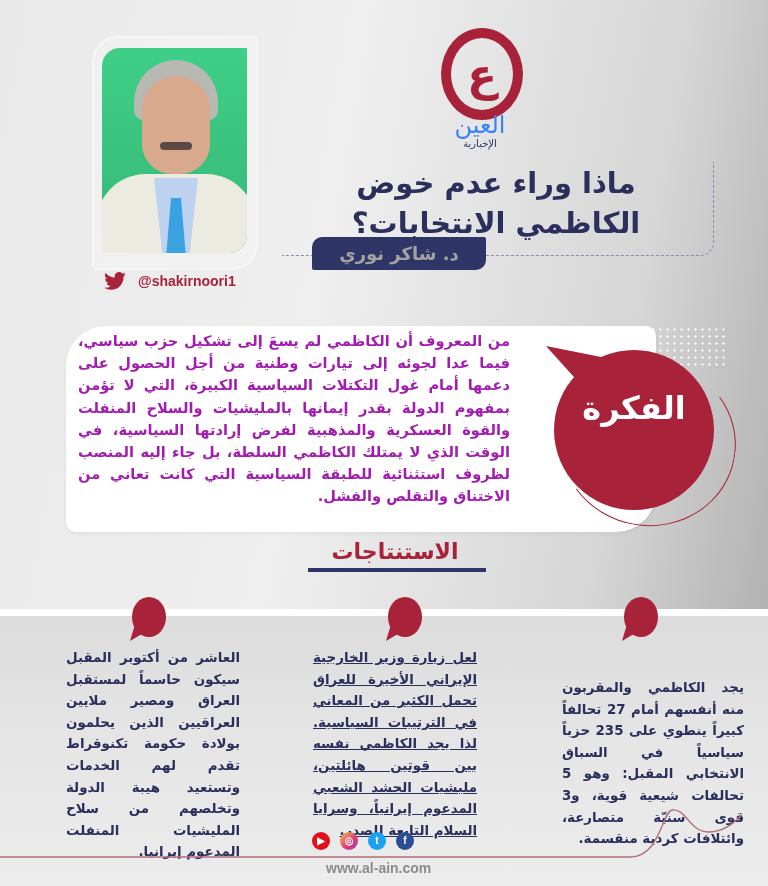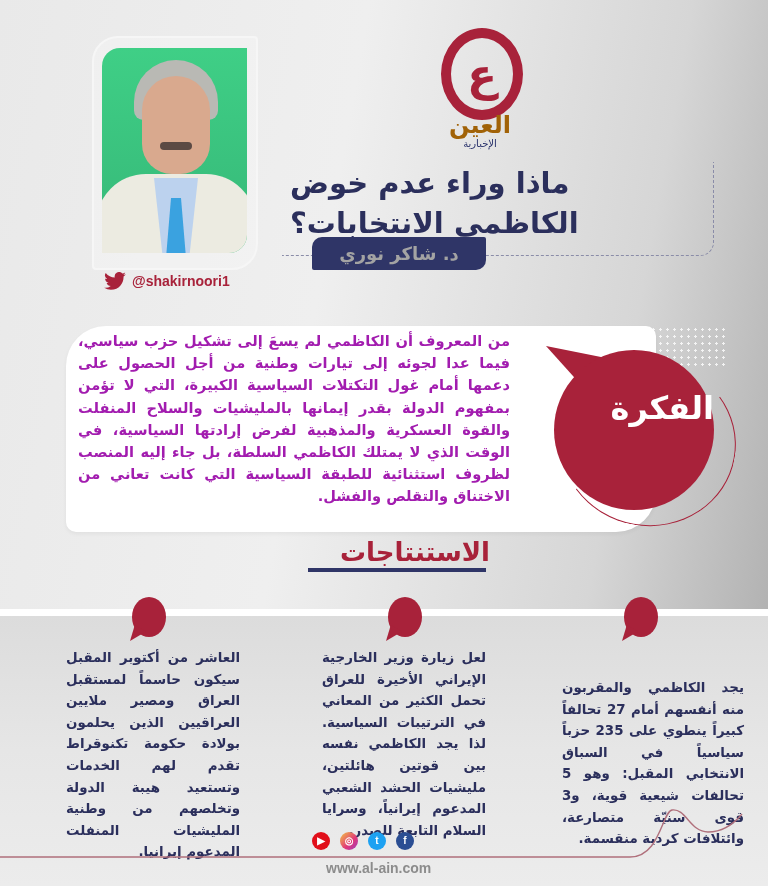--- a/index.html
+++ b/index.html
@@ -24,45 +24,45 @@
     background: linear-gradient(180deg, #3fcf86 0%, #3ac27e 55%, #35b878 100%);
     overflow: hidden;
   }
   .photo .hair { position:absolute; left:32px; top:12px; width:84px; height:60px; border-radius:45px 45px 10px 10px; background:#b9b9b4; }
   .photo .face { position:absolute; left:40px; top:28px; width:68px; height:98px; border-radius:34px 34px 30px 30px; background:#d9a98e; }
   .photo .mustache { position:absolute; left:58px; top:94px; width:32px; height:8px; border-radius:6px; background:#5b4a44; }
   .photo .jacket { position:absolute; left:-6px; top:126px; width:160px; height:100px; border-radius:50px 50px 0 0; background:#ecebe1; }
   .photo .shirt { position:absolute; left:52px; top:130px; width:44px; height:80px; background:#bcd2ee; clip-path: polygon(0 0,100% 0,80% 100%,20% 100%); }
   .photo .tie { position:absolute; left:64px; top:150px; width:20px; height:60px; background:#3aa2e0; clip-path: polygon(25% 0,75% 0,100% 100%,0 100%); }
 
-  .twitter-row { left: 104px; top: 272px; display:flex; align-items:center; gap:6px; direction:ltr; }
+  .twitter-row { left: 104px; top: 272px; display:flex; align-items:center; gap:12px; direction:ltr; }
   .twitter-row .tw-icon { width:22px; height:18px; color:#a8223a; font-size:18px; line-height:18px; }
   .twitter-row .handle { font-size:14px; font-weight:bold; color:#a8223a; font-family:"Liberation Sans", sans-serif; }
 
   
   .logo-ring {
     left: 441px; top: 28px; width: 82px; height: 92px;
     border-radius: 50%; border: 10px solid #a8223a;
   }
   .logo-ring .glyph {
     position:absolute; left:0; top:0; width:100%; height:100%;
     display:flex; align-items:center; justify-content:center;
     font-size:44px; font-weight:bold; color:#a8223a; font-family:"DejaVu Sans", sans-serif;
   }
-  .logo-name { left: 430px; top: 112px; width: 100px; text-align:center; font-size:24px; font-weight:bold; color:#a16207; line-height:26px; }
+  .logo-name { left: 430px; top: 112px; width: 100px; text-align:center; font-size:24px; font-weight:normal; color:#3b82f6; line-height:26px; }
   .logo-sub { left: 430px; top: 138px; width: 100px; text-align:center; font-size:10px; color:#27306a; }
 
   
   .title-box {
     left: 282px; top: 162px; width: 432px; height: 94px;
     border-right: 1px dashed #8a8ca8; border-bottom: 1px dashed #8a8ca8;
     border-bottom-right-radius: 14px;
   }
   .title {
-    left: 290px; top: 163px; width: 412px; direction: rtl; text-align: left;
+    left: 290px; top: 163px; width: 412px; direction: rtl; text-align: center;
     font-size: 29px; line-height: 40px; font-weight: bold; color: #2b2f5c;
   }
   .author-badge {
     left: 312px; top: 237px; width: 174px; height: 33px;
     background: #2f3567; border-radius: 10px 2px 10px 2px;
     color: #a3a3a3; font-size: 18px; font-weight: bold;
     display:flex; align-items:center; justify-content:center; direction: rtl;
   }
 
   
@@ -89,30 +89,30 @@
     left: 546px; top: 346px; width: 60px; height: 40px; background: #a8223a;
     clip-path: polygon(0 0, 100% 30%, 60% 100%);
   }
   .idea-arc {
     left: 560px; top: 360px; width: 176px; height: 166px;
     border-radius: 50%; border: 1.5px solid transparent;
     border-right-color: #a8223a; border-bottom-color: #a8223a;
     transform: rotate(10deg);
   }
   .idea-label {
-    left: 554px; top: 388px; width: 160px; text-align: right; direction: rtl;
+    left: 554px; top: 388px; width: 160px; text-align: center; direction: rtl;
     color: #fff; font-weight: bold;
   }
   .idea-label .l1 { display:block; font-size: 32px; line-height: 40px; }
   .idea-label .l2 { display:block; font-size: 24px; line-height: 32px; }
 
   
   .concl-title {
-    left: 300px; top: 534px; width: 190px; direction: rtl;
-    font-size: 26px; font-weight: bold; color: #a8223a; line-height: 36px;
+    left: 300px; top: 534px; width: 190px; text-align: center; direction: rtl;
+    font-size: 22px; font-weight: bold; color: #a8223a; line-height: 36px;
   }
   .concl-underline { left: 308px; top: 568px; width: 178px; height: 4px; background: #2f3567; }
 
   
   .band-white { left: 0; top: 609px; width: 768px; height: 7px; background: #ffffff; }
   .band-lower {
     left: 0; top: 616px; width: 768px; height: 270px;
     background: linear-gradient(180deg, #dcdcdc 0%, #e6e6e6 50%, #ececec 100%);
   }
 
@@ -190,22 +190,22 @@
 <div class="abs bubble" style="left:386px; top:597px;">
   <div class="b-body"></div>
     <div class="b-tail"></div>
 </div>
 <div class="abs bubble" style="left:130px; top:597px;">
   <div class="b-body"></div>
     <div class="b-tail"></div>
 </div>
 
 <p class="abs col" style="left:562px; top:677px; width:182px;">يجد الكاظمي والمقربون منه أنفسهم أمام 27 تحالفاً كبيراً ينطوي على 235 حزباً سياسياً في السباق الانتخابي المقبل: وهو 5 تحالفات شيعية قوية، و3 قوى سنيّة متصارعة، وائتلافات كردية منقسمة.</p>
-<p class="abs col" style="left:322px; top:647px; width:164px;">لعل زيارة وزير الخارجية الإيراني الأخيرة للعراق تحمل الكثير من المعاني في الترتيبات السياسية. لذا يجد الكاظمي نفسه بين قوتين هائلتين، مليشيات الحشد الشعبي المدعوم إيرانياً، وسرايا السلام التابعة للصدر.</p>
-<p class="abs col" style="left:66px; top:647px; width:174px;">العاشر من أكتوبر المقبل سيكون حاسماً لمستقبل العراق ومصير ملايين العراقيين الذين يحلمون بولادة حكومة تكنوقراط تقدم لهم الخدمات وتستعيد هيبة الدولة وتخلصهم من وطنية المليشيات المنفلت المدعوم إيرانيا.</p>
+<p class="abs col" style="left:313px; top:647px; width:164px;text-decoration:underline;">لعل زيارة وزير الخارجية الإيراني الأخيرة للعراق تحمل الكثير من المعاني في الترتيبات السياسية. لذا يجد الكاظمي نفسه بين قوتين هائلتين، مليشيات الحشد الشعبي المدعوم إيرانياً، وسرايا السلام التابعة للصدر.</p>
+<p class="abs col" style="left:66px; top:647px; width:174px;">العاشر من أكتوبر المقبل سيكون حاسماً لمستقبل العراق ومصير ملايين العراقيين الذين يحلمون بولادة حكومة تكنوقراط تقدم لهم الخدمات وتستعيد هيبة الدولة وتخلصهم من سلاح المليشيات المنفلت المدعوم إيرانيا.</p>
 
 <svg class="abs wave" viewBox="0 0 768 90" width="768" height="90">
   <path d="M0 67 L630 67 C660 67 662 22 672 20 C686 18 690 42 708 42 C722 42 732 36 742 24" fill="none" stroke="#b0707c" stroke-width="1.4"></path>
 </svg>
 
 <div class="abs social">
   <span class="s s-yt">▶</span>
   <span class="s s-ig">◎</span>
   <span class="s s-tw">t</span>
   <span class="s s-fb">f</span>

